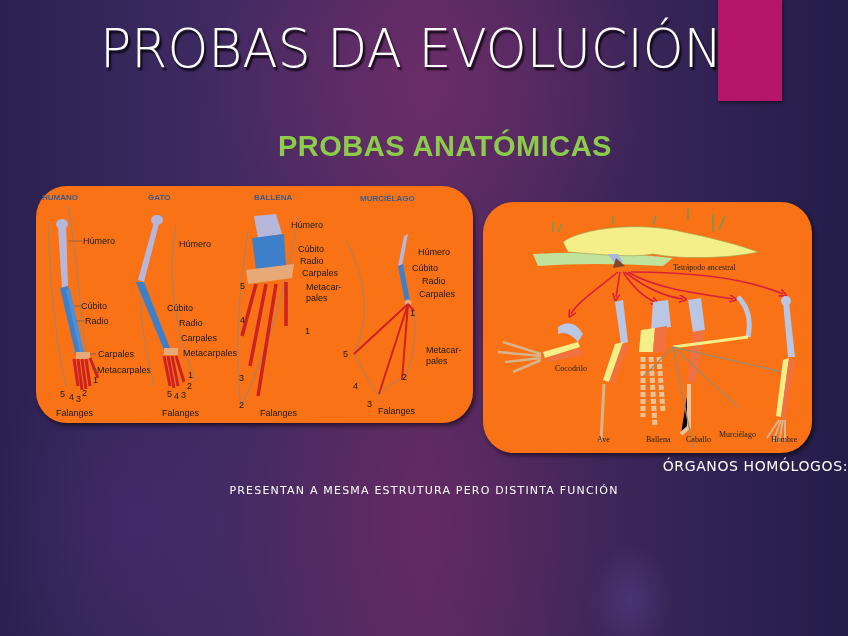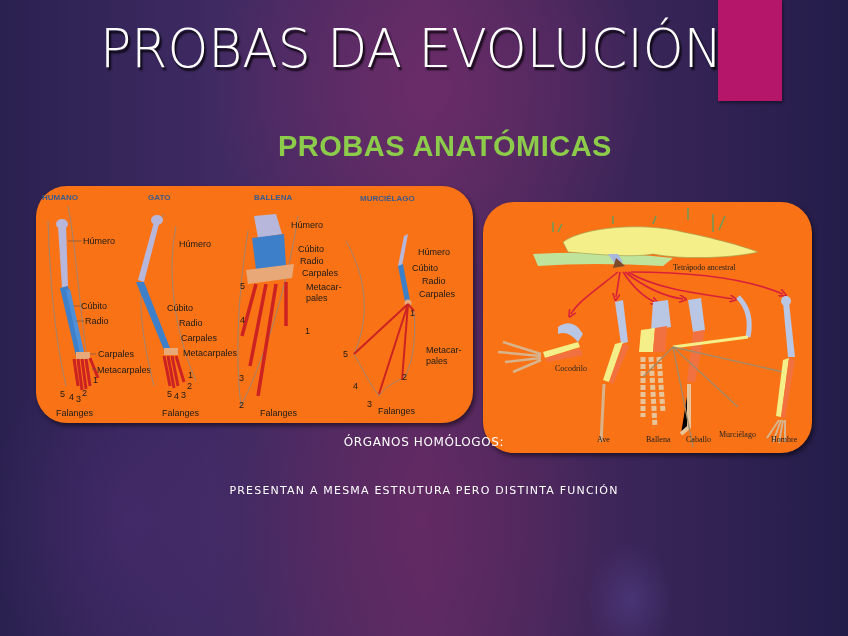--- a/index.html
+++ b/index.html
@@ -38,21 +38,21 @@
   .fig-left { left: 36px; top: 186px; width: 437px; height: 237px; }
   .fig-right { left: 483px; top: 170px; width: 329px; height: 251px; margin-top: 32px; }
   .figure svg { display: block; width: 100%; height: 100%; }
   .lbl { font-family: "Liberation Sans", sans-serif; font-size: 9px; fill: #1a1a1a; }
   .hdr { font-family: "Liberation Sans", sans-serif; font-size: 8px; fill: #3b5b8c; font-weight: 700; }
   .slbl { font-family: "Liberation Serif", serif; font-size: 8px; fill: #222; }
   .caption {
     position: absolute; left: 0; width: 848px; text-align: center;
     color: #ffffff; font-family: "DejaVu Sans", sans-serif; white-space: nowrap;
   }
-  .cap1 { top: 435px; font-size: 12px; letter-spacing: 0.6px; }
+  .cap1 { top: 458px; font-size: 14px; letter-spacing: 0.6px; text-align: right; }
   .cap2 { top: 484px; font-size: 11px; letter-spacing: 1.2px; }
 </style>
 </head>
 <body>
 
 <div class="slide">
 
   <div class="accent-bar"></div>
 
   <div class="title">PROBAS DA EVOLUCIÓN</div>

